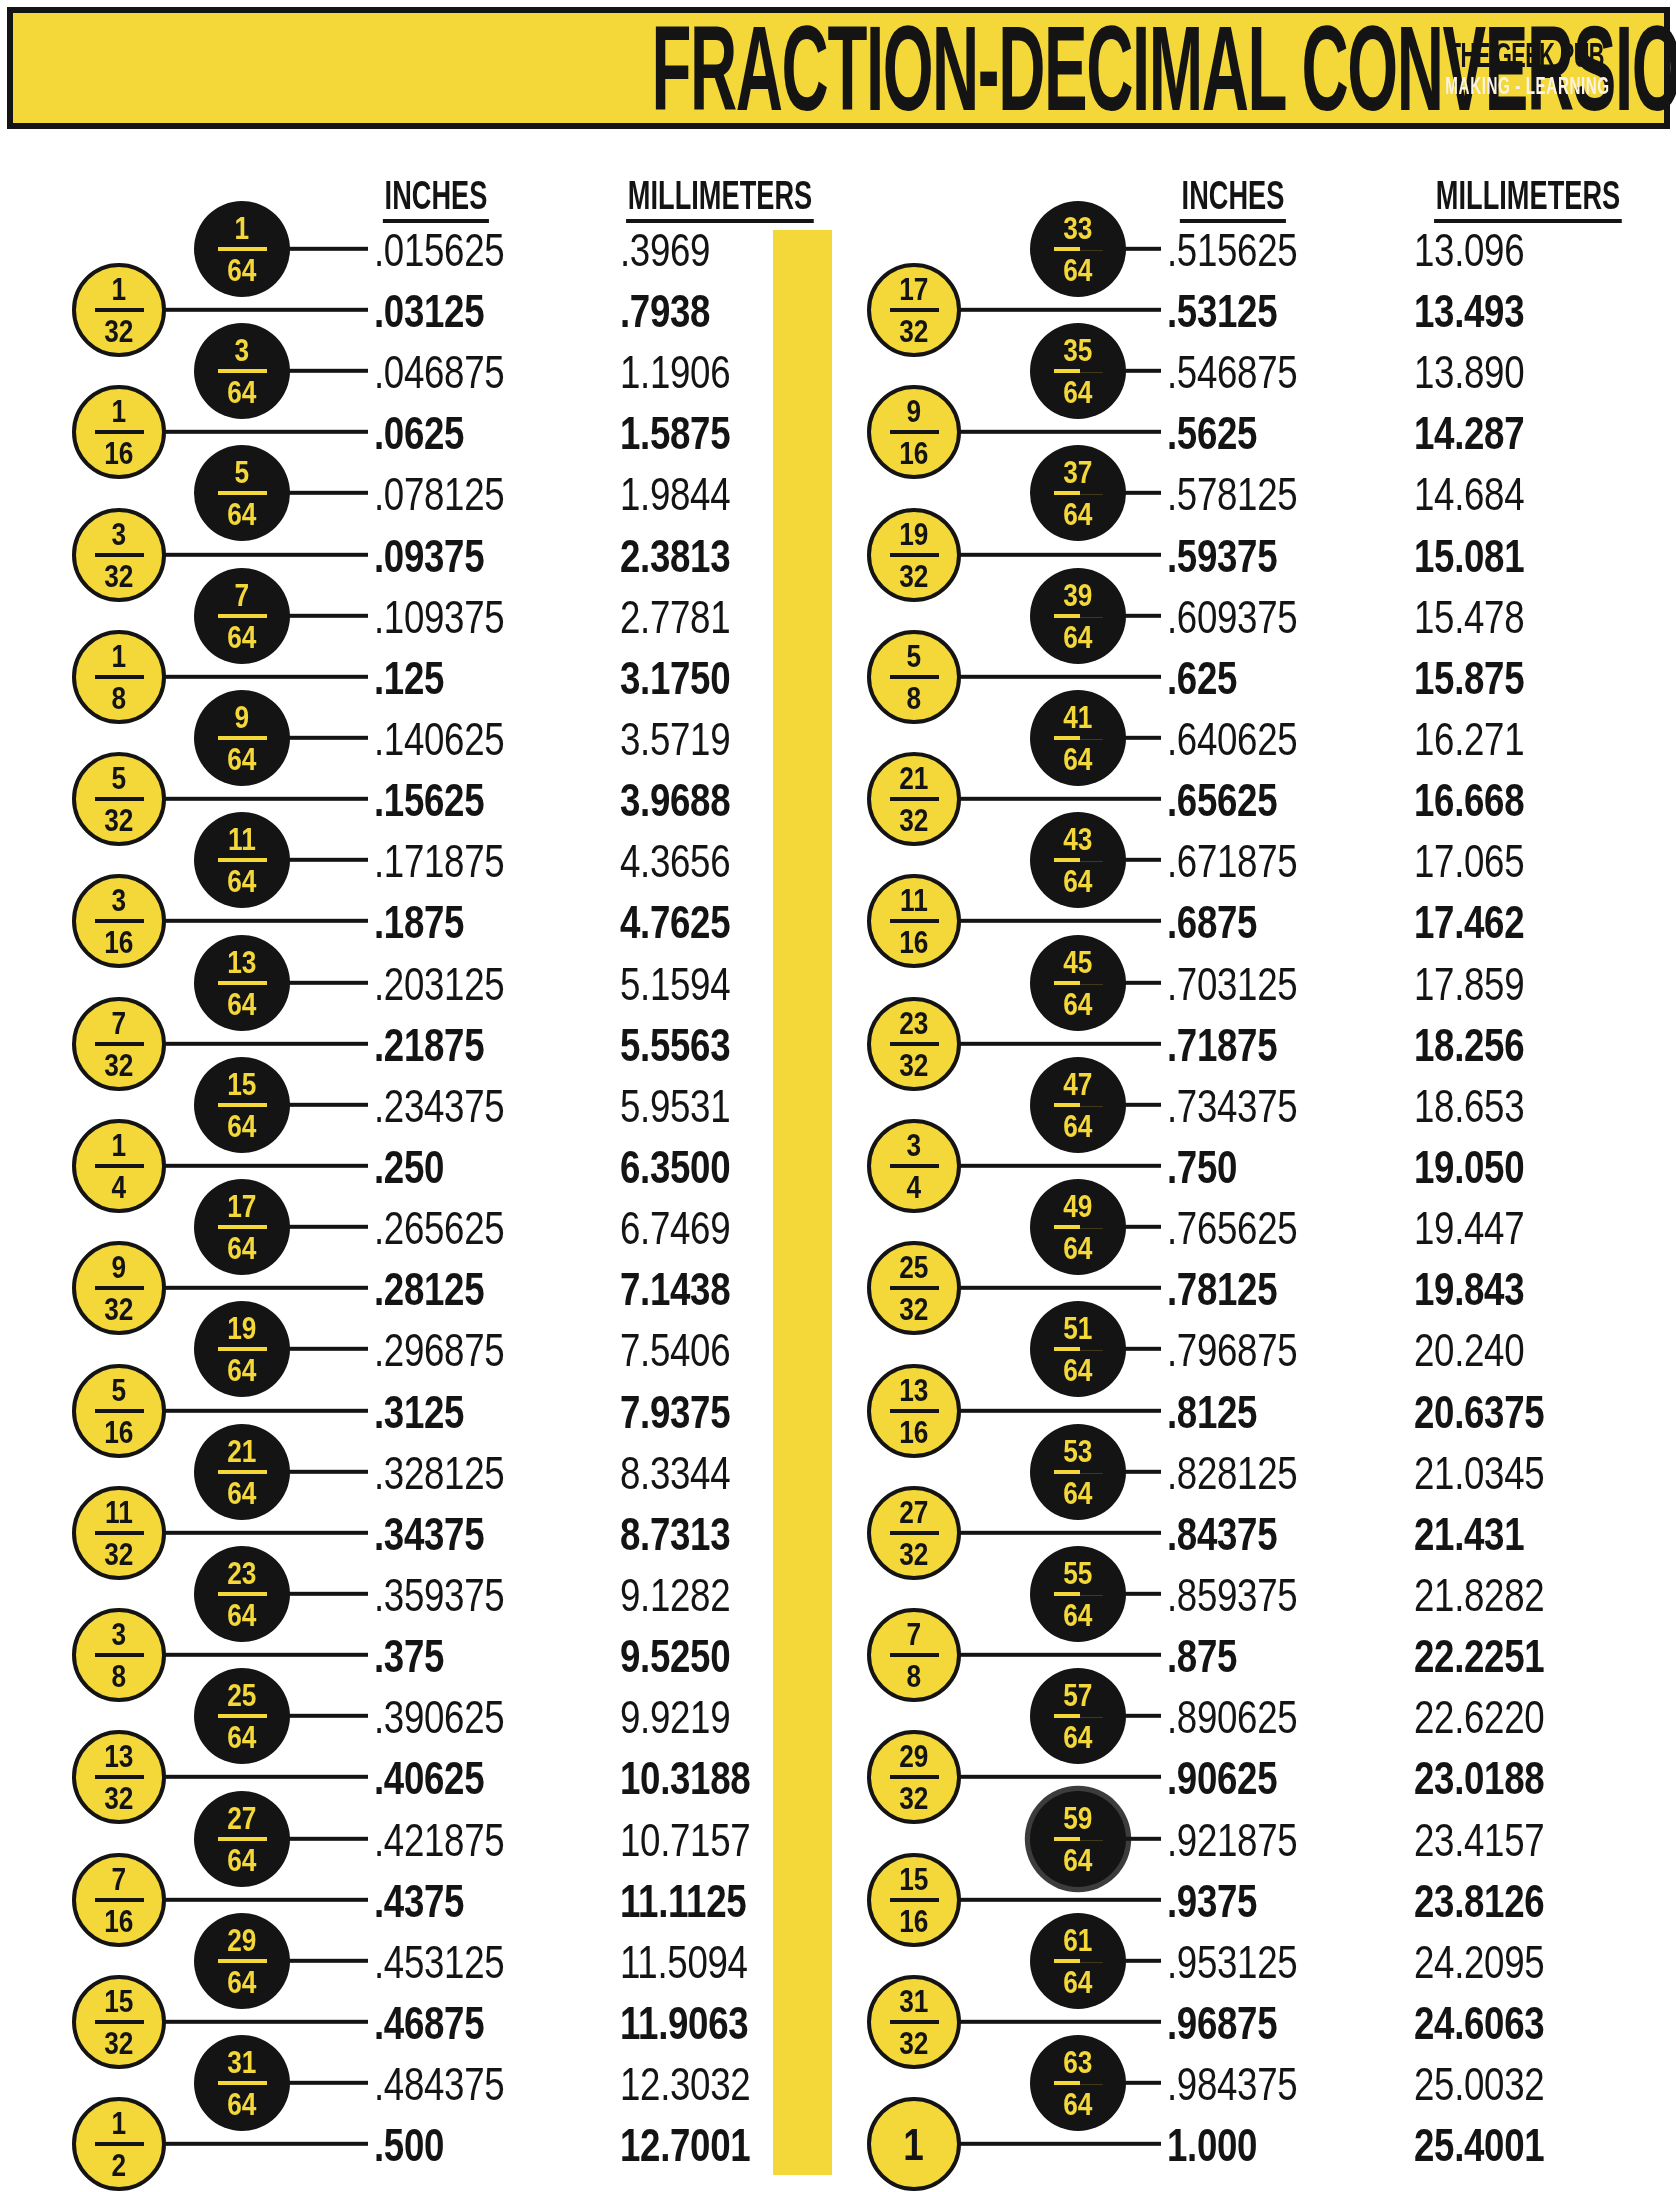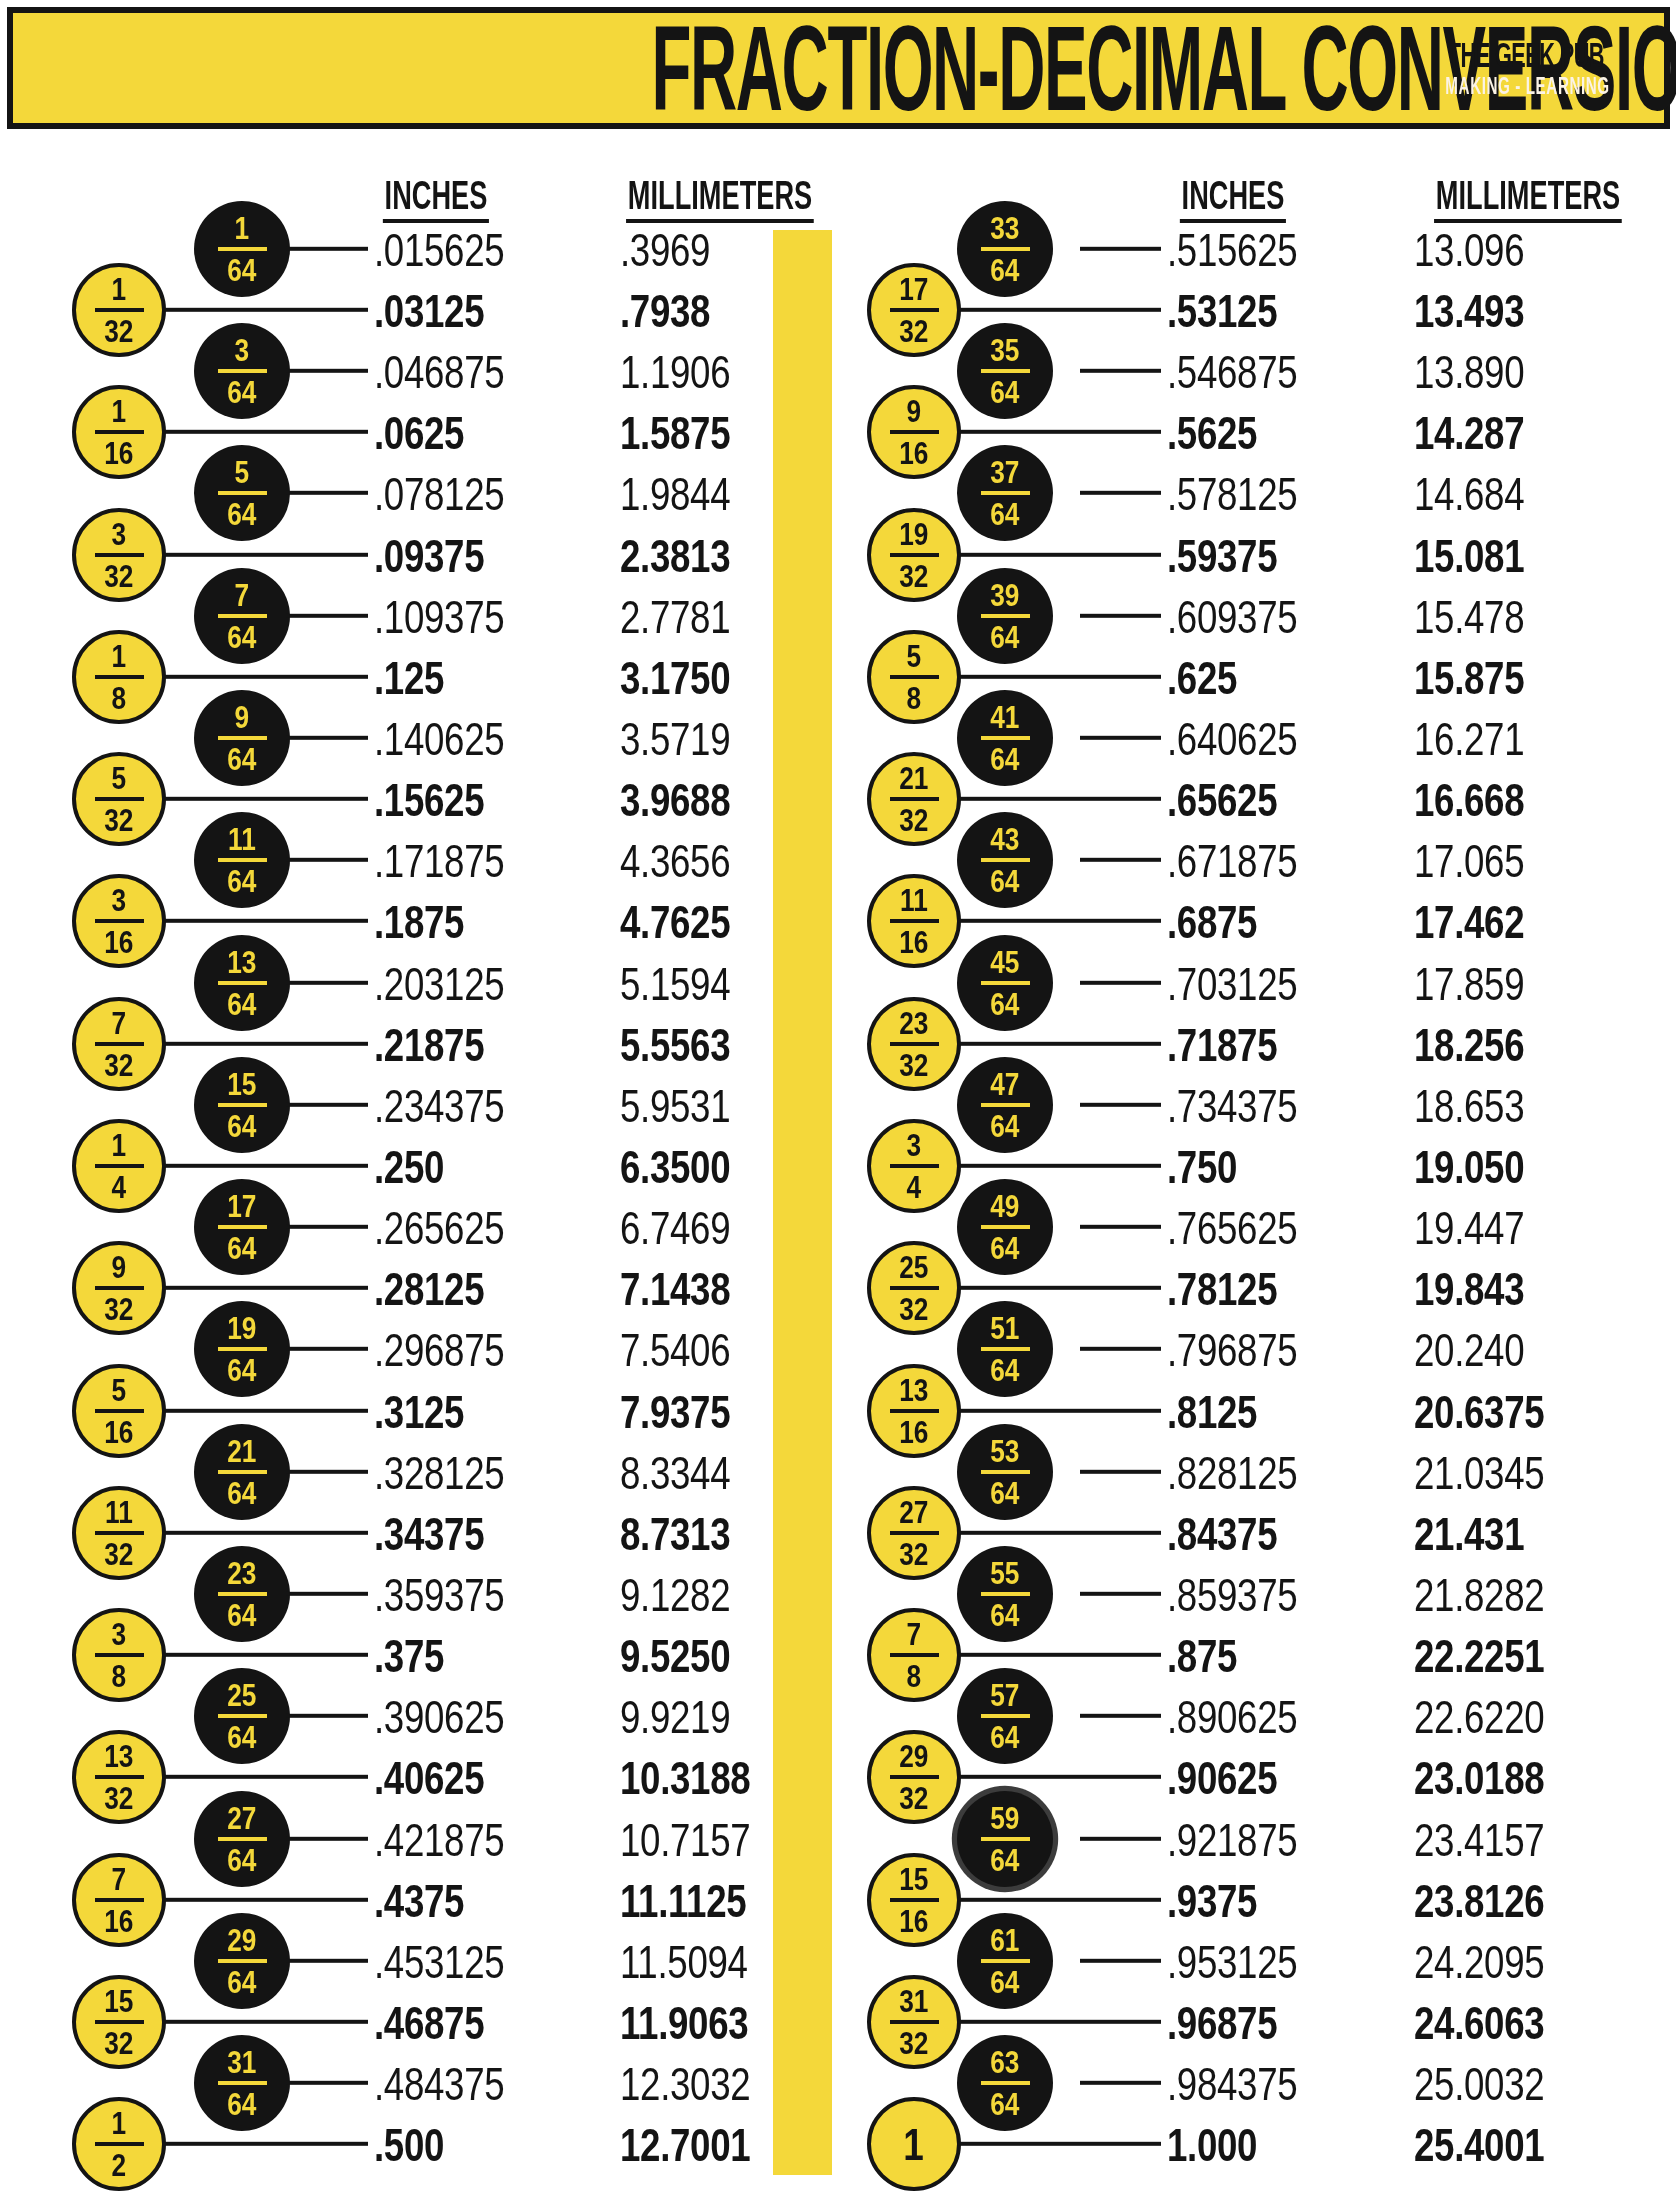--- a/index.html
+++ b/index.html
@@ -46,21 +46,21 @@
   .frac .num,.frac .den{display:inline-block;font-size:32px;font-weight:700;
          transform:scaleX(0.82);transform-origin:center center;}
   .frac .fbar{width:49px;height:3.5px;margin:3.5px 0;}
   .badge.y .fbar{background:var(--ink);}
   .badge.b .fbar{background:var(--yellow);}
   .badge.whole .num{font-size:45px;}
 
   .row.c0 .badge.y{left:72px;}
   .row.c0 .badge.b{left:194px;}
   .row.c1 .badge.y{left:867px;}
-  .row.c1 .badge.b{left:957px;}
+  .row.c1 .badge.b{left:1030px;}
 
   .cline{position:absolute;height:4.4px;background:var(--ink);transform:translateY(-50%);}
   .row.c0.y .cline{left:162px;width:206px;}
   .row.c0.b .cline{left:286px;width:82px;}
   .row.c1.y .cline{left:957px;width:204px;}
   .row.c1.b .cline{left:1080px;width:81px;}
 
   .val{position:absolute;font-size:47px;font-weight:400;letter-spacing:-0.4px;line-height:1;
        white-space:nowrap;transform:translateY(-50%) scaleX(0.78);transform-origin:left center;color:var(--ink);}
   .row.y .val{font-weight:700;}

